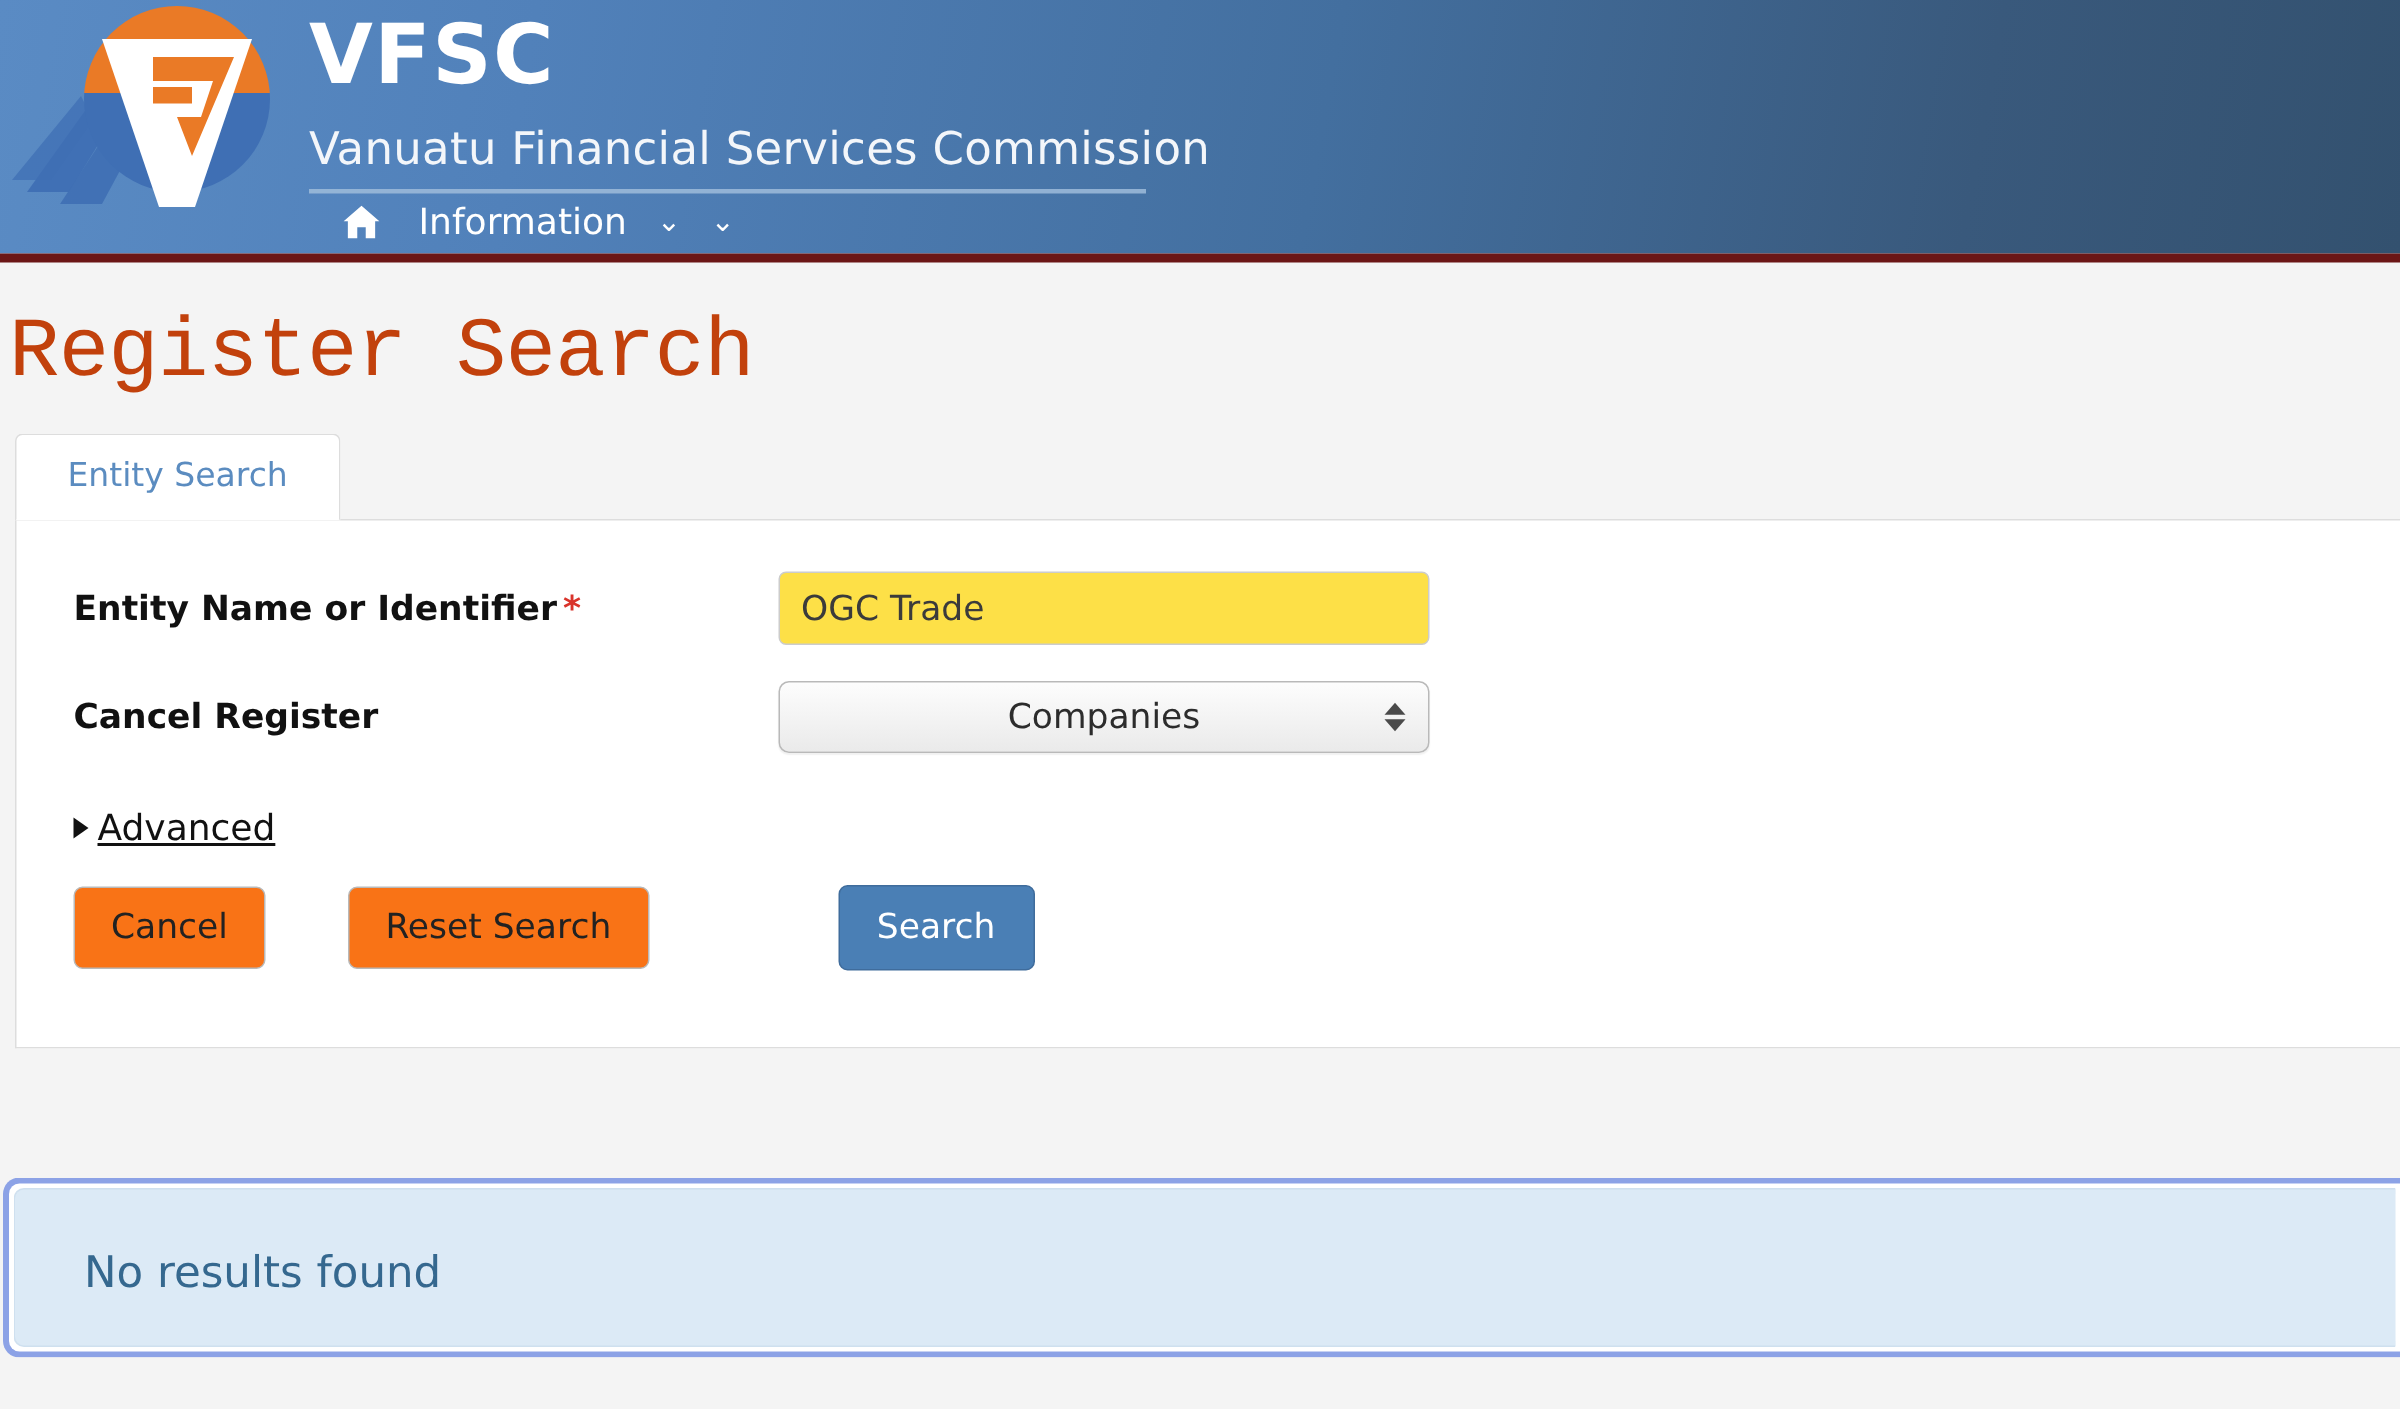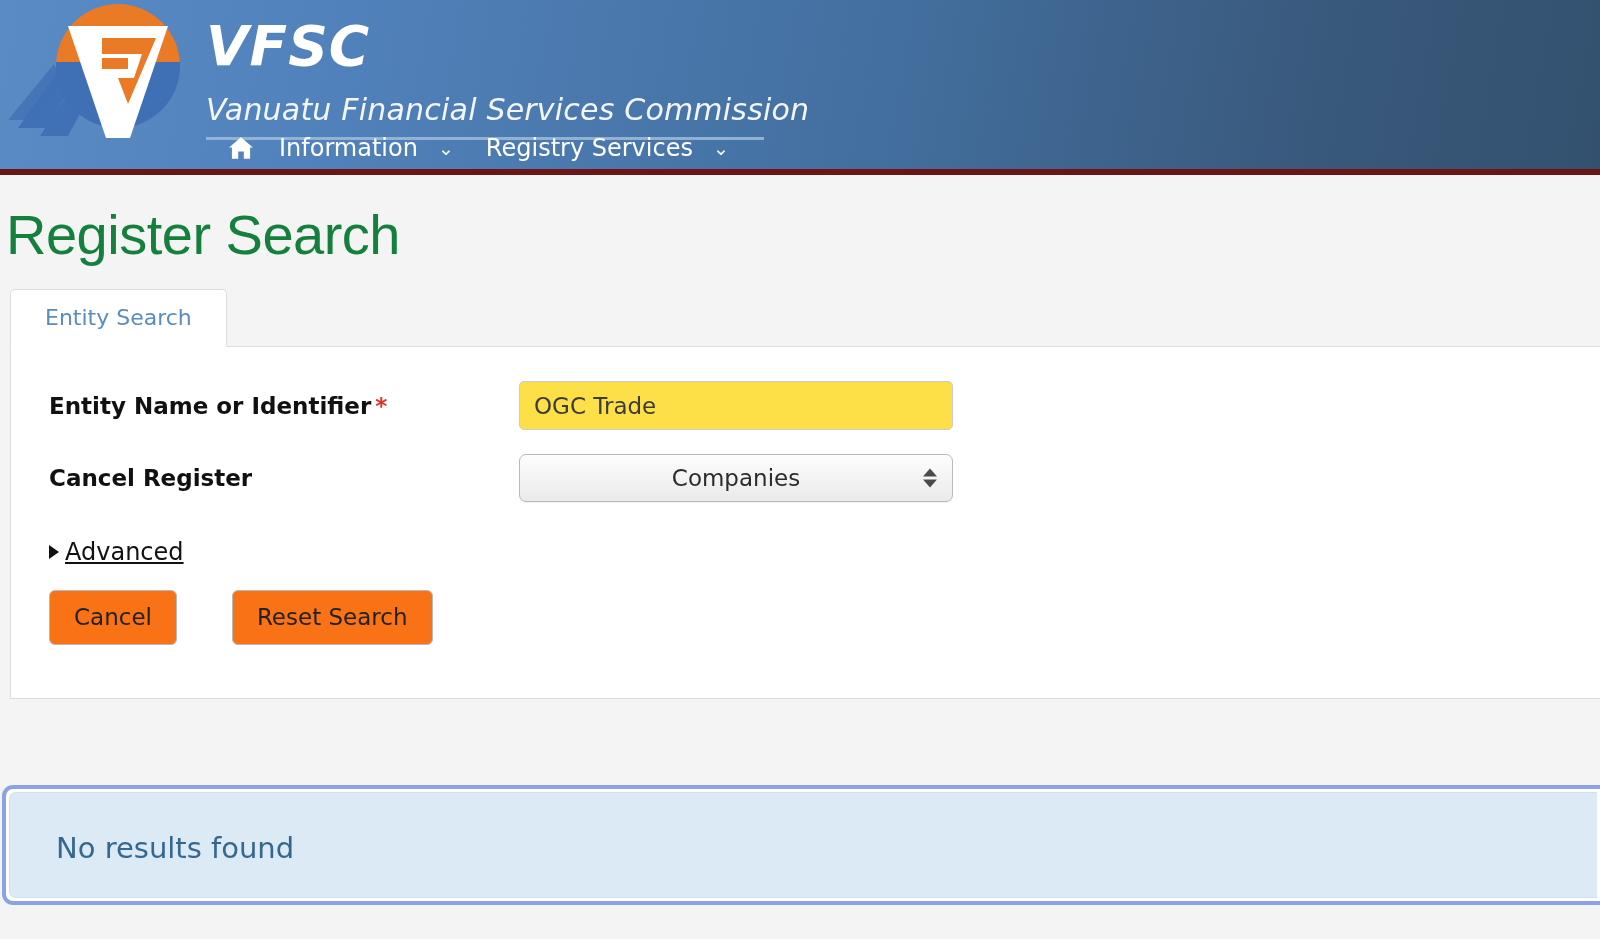--- a/index.html
+++ b/index.html
@@ -14,21 +14,21 @@
   
   .site-header{
     position:relative;
     height:175px;
     background:linear-gradient(100deg,#5a8bc4 0%,#5181ba 22%,#436f9f 55%,#39597c 82%,#33516f 100%);
     border-bottom:6px solid #6b1616;
     overflow:hidden;
   }
   .brand{
     position:absolute; left:0; top:0;
-    display:flex; align-items:center;font-style:italic;
+    display:flex; align-items:flex-start;
   }
   .logo-wrap{
     width:200px; height:150px;
     position:relative; flex:none;
     margin-left:6px;
   }
   .brand-text{ padding-top:8px; }
   .brand-title{
     color:#ffffff;
     font-size:55px;
@@ -77,25 +77,25 @@
     padding:4px 16px 4px 4px;
     cursor:pointer;
     line-height:1;
   }
 
   
   .page{ background:#f4f4f4; }
   .page-title{
     font-size:56px;
     font-weight:300;
-    color:#15803d;
+    color:#c2410c;
     padding:28px 0 8px 6px;
     letter-spacing:-0.5px;
     line-height:1.15;
-    font-family:Liberation Sans, sans-serif;
+    font-family:Liberation Mono, monospace;
   }
 
   
   .tabs{
     display:flex;
     padding-left:10px;
     margin-top:14px;
     position:relative;
     z-index:2;
   }
@@ -291,21 +291,20 @@
   </div>
 
   <div class="mainnav">
     <div class="nav-home">
       <svg width="26" height="24" viewBox="0 0 24 22" aria-hidden="true">
         <path d="M12 1 L23 10.5 L20.4 10.5 L20.4 21 L14.6 21 L14.6 14.2 L9.4 14.2 L9.4 21 L3.6 21 L3.6 10.5 L1 10.5 Z" fill="#ffffff"></path>
       </svg>
     </div>
     <div class="nav-item">Information</div>
     <div class="nav-caret">⌄</div>
-    <div class="nav-item">Registry Services</div>
     <div class="nav-caret">⌄</div>
   </div>
 
 </div>
 
 <div class="page">
 
   <div class="page-title">Register Search</div>
 
   <div class="tabs">
@@ -341,20 +340,21 @@
     <div class="advanced">
       <span class="disc-tri"></span>
       <span class="advanced-label">Advanced</span>
     </div>
 
     <div class="button-row">
       <button class="btn btn-outline">Cancel</button>
       <span class="gap-a"></span>
       <button class="btn btn-outline">Reset Search</button>
       <span class="gap-b"></span>
+      <button class="btn btn-primary">Search</button>
     </div>
 
   </div>
 
   <div class="alert-spacer"></div>
 
   <div class="alert-outer">
     <div class="alert-inner">
       <div class="alert-text">No results found</div>
     </div>

